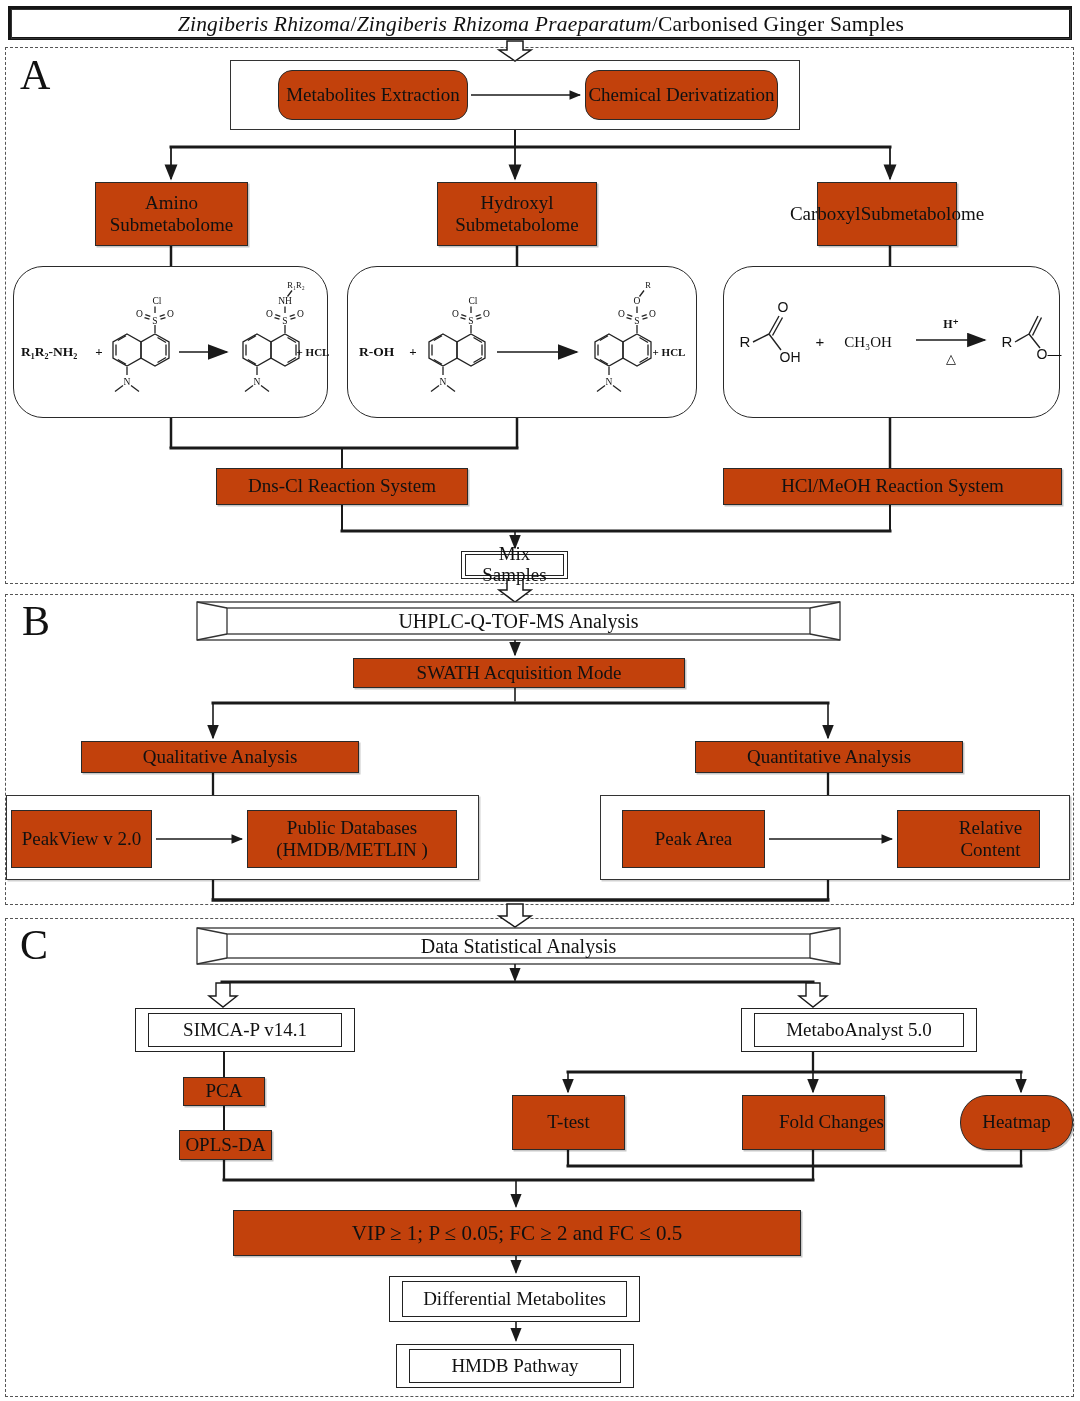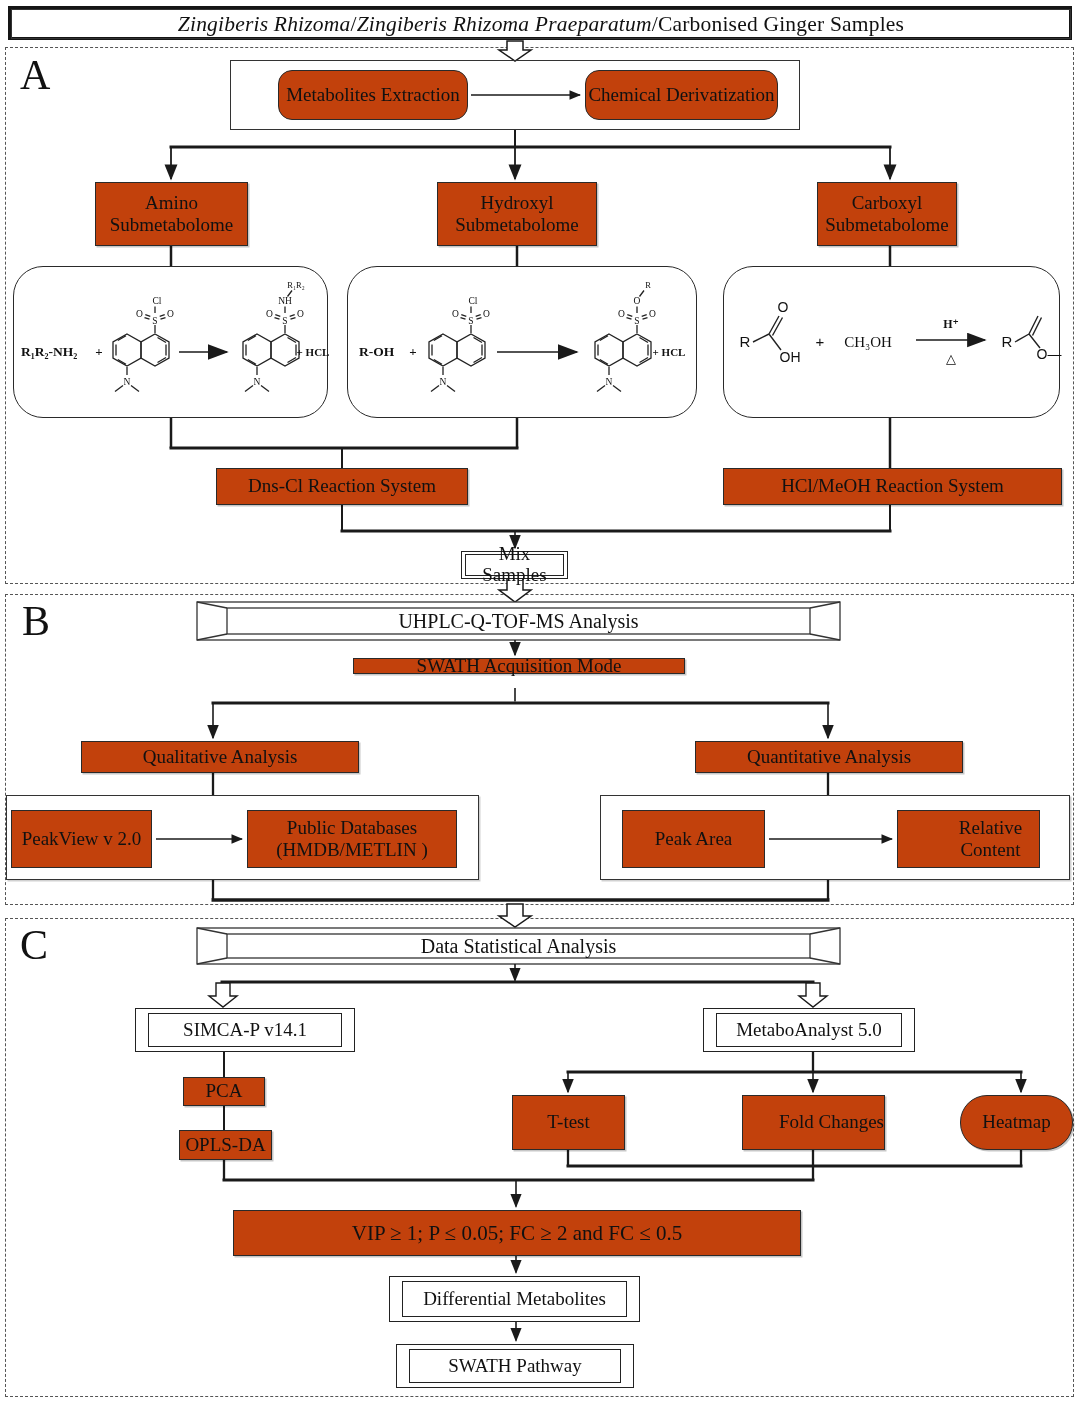--- a/index.html
+++ b/index.html
@@ -174,21 +174,21 @@
   </div>
 
   <div class="abs box" style="left:95px;top:182px;width:153px;height:64px;flex-direction:column;">
     <span>Amino</span>
     <span>Submetabolome</span>
   </div>
   <div class="abs box" style="left:437px;top:182px;width:160px;height:64px;flex-direction:column;">
     <span>Hydroxyl</span>
     <span>Submetabolome</span>
   </div>
-  <div class="abs box" style="left:817px;top:182px;width:140px;height:64px;flex-direction:column;">
+  <div class="abs box" style="left:817px;top:182px;width:140px;height:64px;flex-direction:row;">
     <span>Carboxyl</span>
     <span>Submetabolome</span>
   </div>
 
   <div class="abs box chem" style="left:13px;top:266px;width:315px;height:152px;">
     <svg width="315" height="152" viewBox="0 0 315 152">
       <g font-family="Liberation Serif, DejaVu Serif, serif" fill="#111">
         <text x="8" y="90" font-size="13.5" font-weight="bold">R₁R₂-NH₂</text>
         <text x="86" y="90" font-size="13" font-weight="bold" text-anchor="middle">+</text>
       </g>
@@ -261,21 +261,21 @@
   <div class="abs box" style="left:723px;top:468px;width:339px;height:37px;">
     <span>HCl/MeOH Reaction System</span>
   </div>
 
   <div class="abs dbox" style="left:461px;top:551px;width:107px;height:28px;padding:2px 3px;">
     <div class="dbox-in small">Mix Samples</div>
   </div>
 
   <div class="abs ribbon-label" style="left:197px;top:602px;width:643px;height:38px;">UHPLC-Q-TOF-MS Analysis</div>
 
-  <div class="abs box" style="left:353px;top:658px;width:332px;height:16px;">
+  <div class="abs box" style="left:353px;top:658px;width:332px;height:30px;">
     <span>SWATH Acquisition Mode</span>
   </div>
 
   <div class="abs box" style="left:81px;top:741px;width:278px;height:32px;">
     <span>Qualitative Analysis</span>
   </div>
   <div class="abs box" style="left:695px;top:741px;width:268px;height:32px;">
     <span>Quantitative Analysis</span>
   </div>
 
@@ -294,21 +294,21 @@
   </div>
   <div class="abs box noshadow" style="left:897px;top:810px;width:143px;height:58px;padding-left:44px;">
     <span>Relative Content</span>
   </div>
 
   <div class="abs ribbon-label" style="left:197px;top:928px;width:643px;height:36px;">Data Statistical Analysis</div>
 
   <div class="abs dbox" style="left:135px;top:1008px;width:220px;height:44px;">
     <div class="dbox-in">SIMCA-P v14.1</div>
   </div>
-  <div class="abs dbox" style="left:703px;top:1008px;width:212px;height:44px;">
+  <div class="abs dbox" style="left:741px;top:1008px;width:236px;height:44px;">
     <div class="dbox-in">MetaboAnalyst 5.0</div>
   </div>
 
   <div class="abs box" style="left:183px;top:1077px;width:82px;height:29px;">
     <span>PCA</span>
   </div>
   <div class="abs box" style="left:179px;top:1130px;width:93px;height:30px;">
     <span>OPLS-DA</span>
   </div>
 
@@ -323,16 +323,16 @@
   </div>
 
   <div class="abs box" style="left:233px;top:1210px;width:568px;height:46px;font-size:21px;">
     <span>VIP ≥ 1; P ≤ 0.05; FC ≥ 2 and FC ≤ 0.5</span>
   </div>
 
   <div class="abs dbox" style="left:389px;top:1276px;width:251px;height:46px;">
     <div class="dbox-in">Differential Metabolites</div>
   </div>
   <div class="abs dbox" style="left:396px;top:1344px;width:238px;height:44px;">
-    <div class="dbox-in">SWATH Pathway</div>
+    <div class="dbox-in">HMDB Pathway</div>
   </div>
 
 </div>
 
 </body></html>

